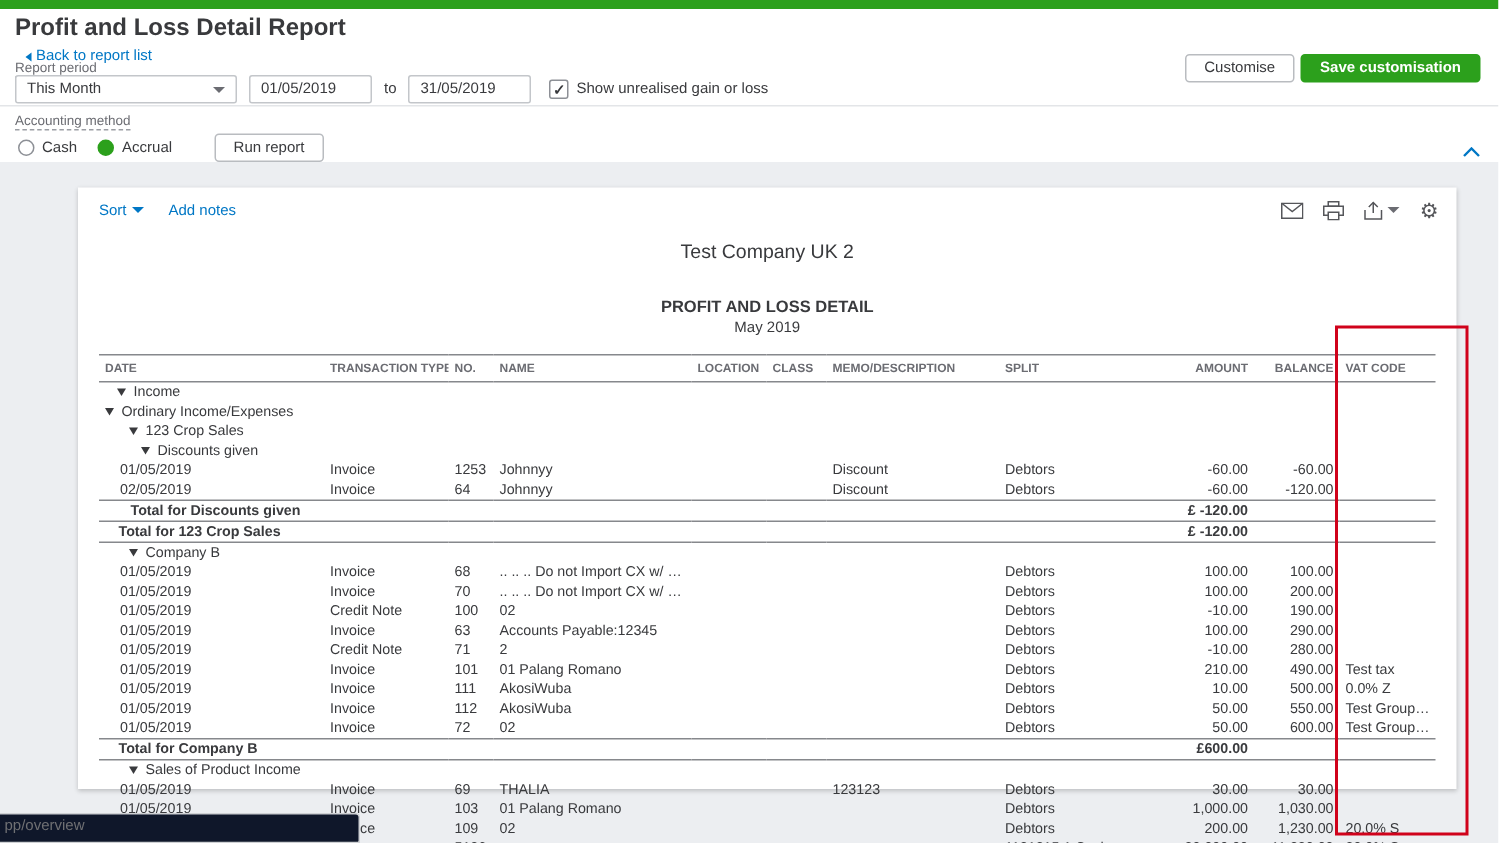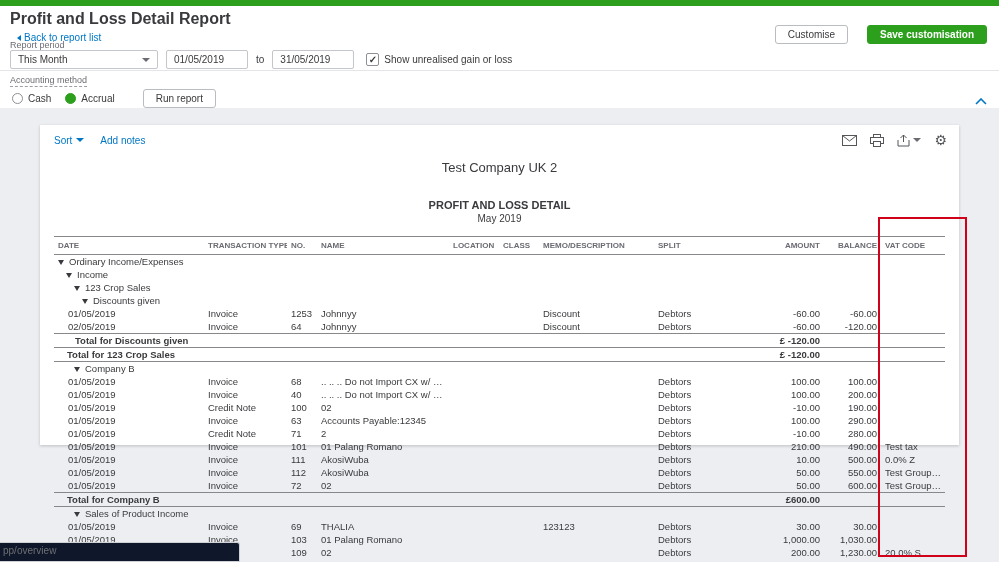--- a/index.html
+++ b/index.html
@@ -22,33 +22,33 @@
 .select{width:148px;height:19px;border:1px solid var(--border);border-radius:2px;background:#fff;
  display:flex;align-items:center;justify-content:space-between;padding:0 7px;font-size:10px;cursor:pointer}
 .caret-down{width:0;height:0;border-left:4px solid transparent;border-right:4px solid transparent;border-top:4px solid #6b6c72}
 .date-input{width:82px;height:19px;border:1px solid var(--border);border-radius:2px;background:#fff;
  font-size:10px;display:flex;align-items:center;padding:0 7px}
 .to-word{font-size:10px}
 .cb-wrap{display:flex;align-items:center;gap:5px;margin-left:4px}
 .checkbox{width:13px;height:13px;border:1px solid #8d9096;border-radius:2px;background:#fff;
  display:flex;align-items:center;justify-content:center;font-size:10px;font-weight:700;color:var(--text);cursor:pointer}
 .cb-label{font-size:10px}
-.header-buttons{position:absolute;right:12px;top:19px;display:flex;gap:19px}
+.header-buttons{position:absolute;right:12px;top:30px;display:flex;gap:4px}
 .btn{font-family:inherit;font-size:10px;height:19px;border-radius:3px;padding:0 12px;cursor:pointer}
 .btn.ghost{background:#fff;border:1px solid #b9bcc0;color:var(--text)}
 .btn.primary{background:var(--green);border:1px solid var(--green);color:#fff;font-weight:700}
 .divider{position:absolute;left:0;top:64px;width:999px;border-top:1px solid #e3e5e8}
 .method-row{position:absolute;left:12px;top:83px;display:flex;align-items:center;font-size:10px}
 .radio{width:11px;height:11px;border-radius:50%;border:1px solid #8d9096;background:#fff;margin-right:5px;cursor:pointer}
 .radio.selected{background:var(--green);border-color:var(--green)}
 .radio-label{margin-right:14px}
 .run-btn{margin-left:14px}
 .collapse-chevron{position:absolute;right:12px;top:92px;cursor:pointer}
 .page-bg{position:absolute;top:108px;left:0;width:999px;height:454px;background:var(--bg)}
-.card{position:absolute;left:40px;top:17px;width:919px;height:320px;background:#fff;box-shadow:0 1px 3px rgba(0,0,0,.2)}
+.card{position:absolute;left:52px;top:17px;width:919px;height:401px;background:#fff;box-shadow:0 1px 3px rgba(0,0,0,.2)}
 .card-toolbar{position:absolute;top:8px;left:14px;right:12px;display:flex;justify-content:space-between;align-items:center}
 .toolbar-links{display:flex;gap:16px;font-size:10px;color:var(--teal)}
 .toolbar-links .lk{display:flex;align-items:center;gap:4px;cursor:pointer}
 .toolbar-links .caret-down{border-top-color:var(--teal)}
 .toolbar-icons{display:flex;align-items:center;gap:13px;color:#55565a}
 .toolbar-icons .ico{cursor:pointer;display:flex;align-items:center;gap:3px}
 .gear{font-size:14px;line-height:14px}
 .report-head{padding-top:35px;text-align:center}
 .company{font-size:13px;line-height:15px}
 .rtitle{font-size:11px;font-weight:700;line-height:12px;margin-top:24px}
@@ -180,24 +180,24 @@
             <th>CLASS</th>
             <th>MEMO/DESCRIPTION</th>
             <th>SPLIT</th>
             <th class="num">AMOUNT</th>
             <th class="num">BALANCE</th>
             <th>VAT CODE</th>
           </tr>
         </thead>
       <tbody>
           <tr class="section">
+            <td colspan="11" style="padding-left: 12px;"><span class="twisty"></span><span>Income</span></td>
+          </tr>
+          <tr class="section">
             <td colspan="11" style="padding-left: 4px;"><span class="twisty"></span><span>Ordinary Income/Expenses</span></td>
-          </tr>
-          <tr class="section">
-            <td colspan="11" style="padding-left: 12px;"><span class="twisty"></span><span>Income</span></td>
           </tr>
           <tr class="section">
             <td colspan="11" style="padding-left: 20px;"><span class="twisty"></span><span>123 Crop Sales</span></td>
           </tr>
           <tr class="section">
             <td colspan="11" style="padding-left: 28px;"><span class="twisty"></span><span>Discounts given</span></td>
           </tr>
           <tr class="data">
             <td style="padding-left: 14px;">01/05/2019</td>
             <td>Invoice</td>
@@ -248,21 +248,21 @@
             <td></td>
             <td></td>
             <td>Debtors</td>
             <td class="num">100.00</td>
             <td class="num">100.00</td>
             <td></td>
           </tr>
           <tr class="data">
             <td style="padding-left: 14px;">01/05/2019</td>
             <td>Invoice</td>
-            <td>40</td>
+            <td>70</td>
             <td>.. .. .. Do not Import CX w/ Liv...</td>
             <td></td>
             <td></td>
             <td></td>
             <td>Debtors</td>
             <td class="num">100.00</td>
             <td class="num">200.00</td>
             <td></td>
           </tr>
           <tr class="data">

